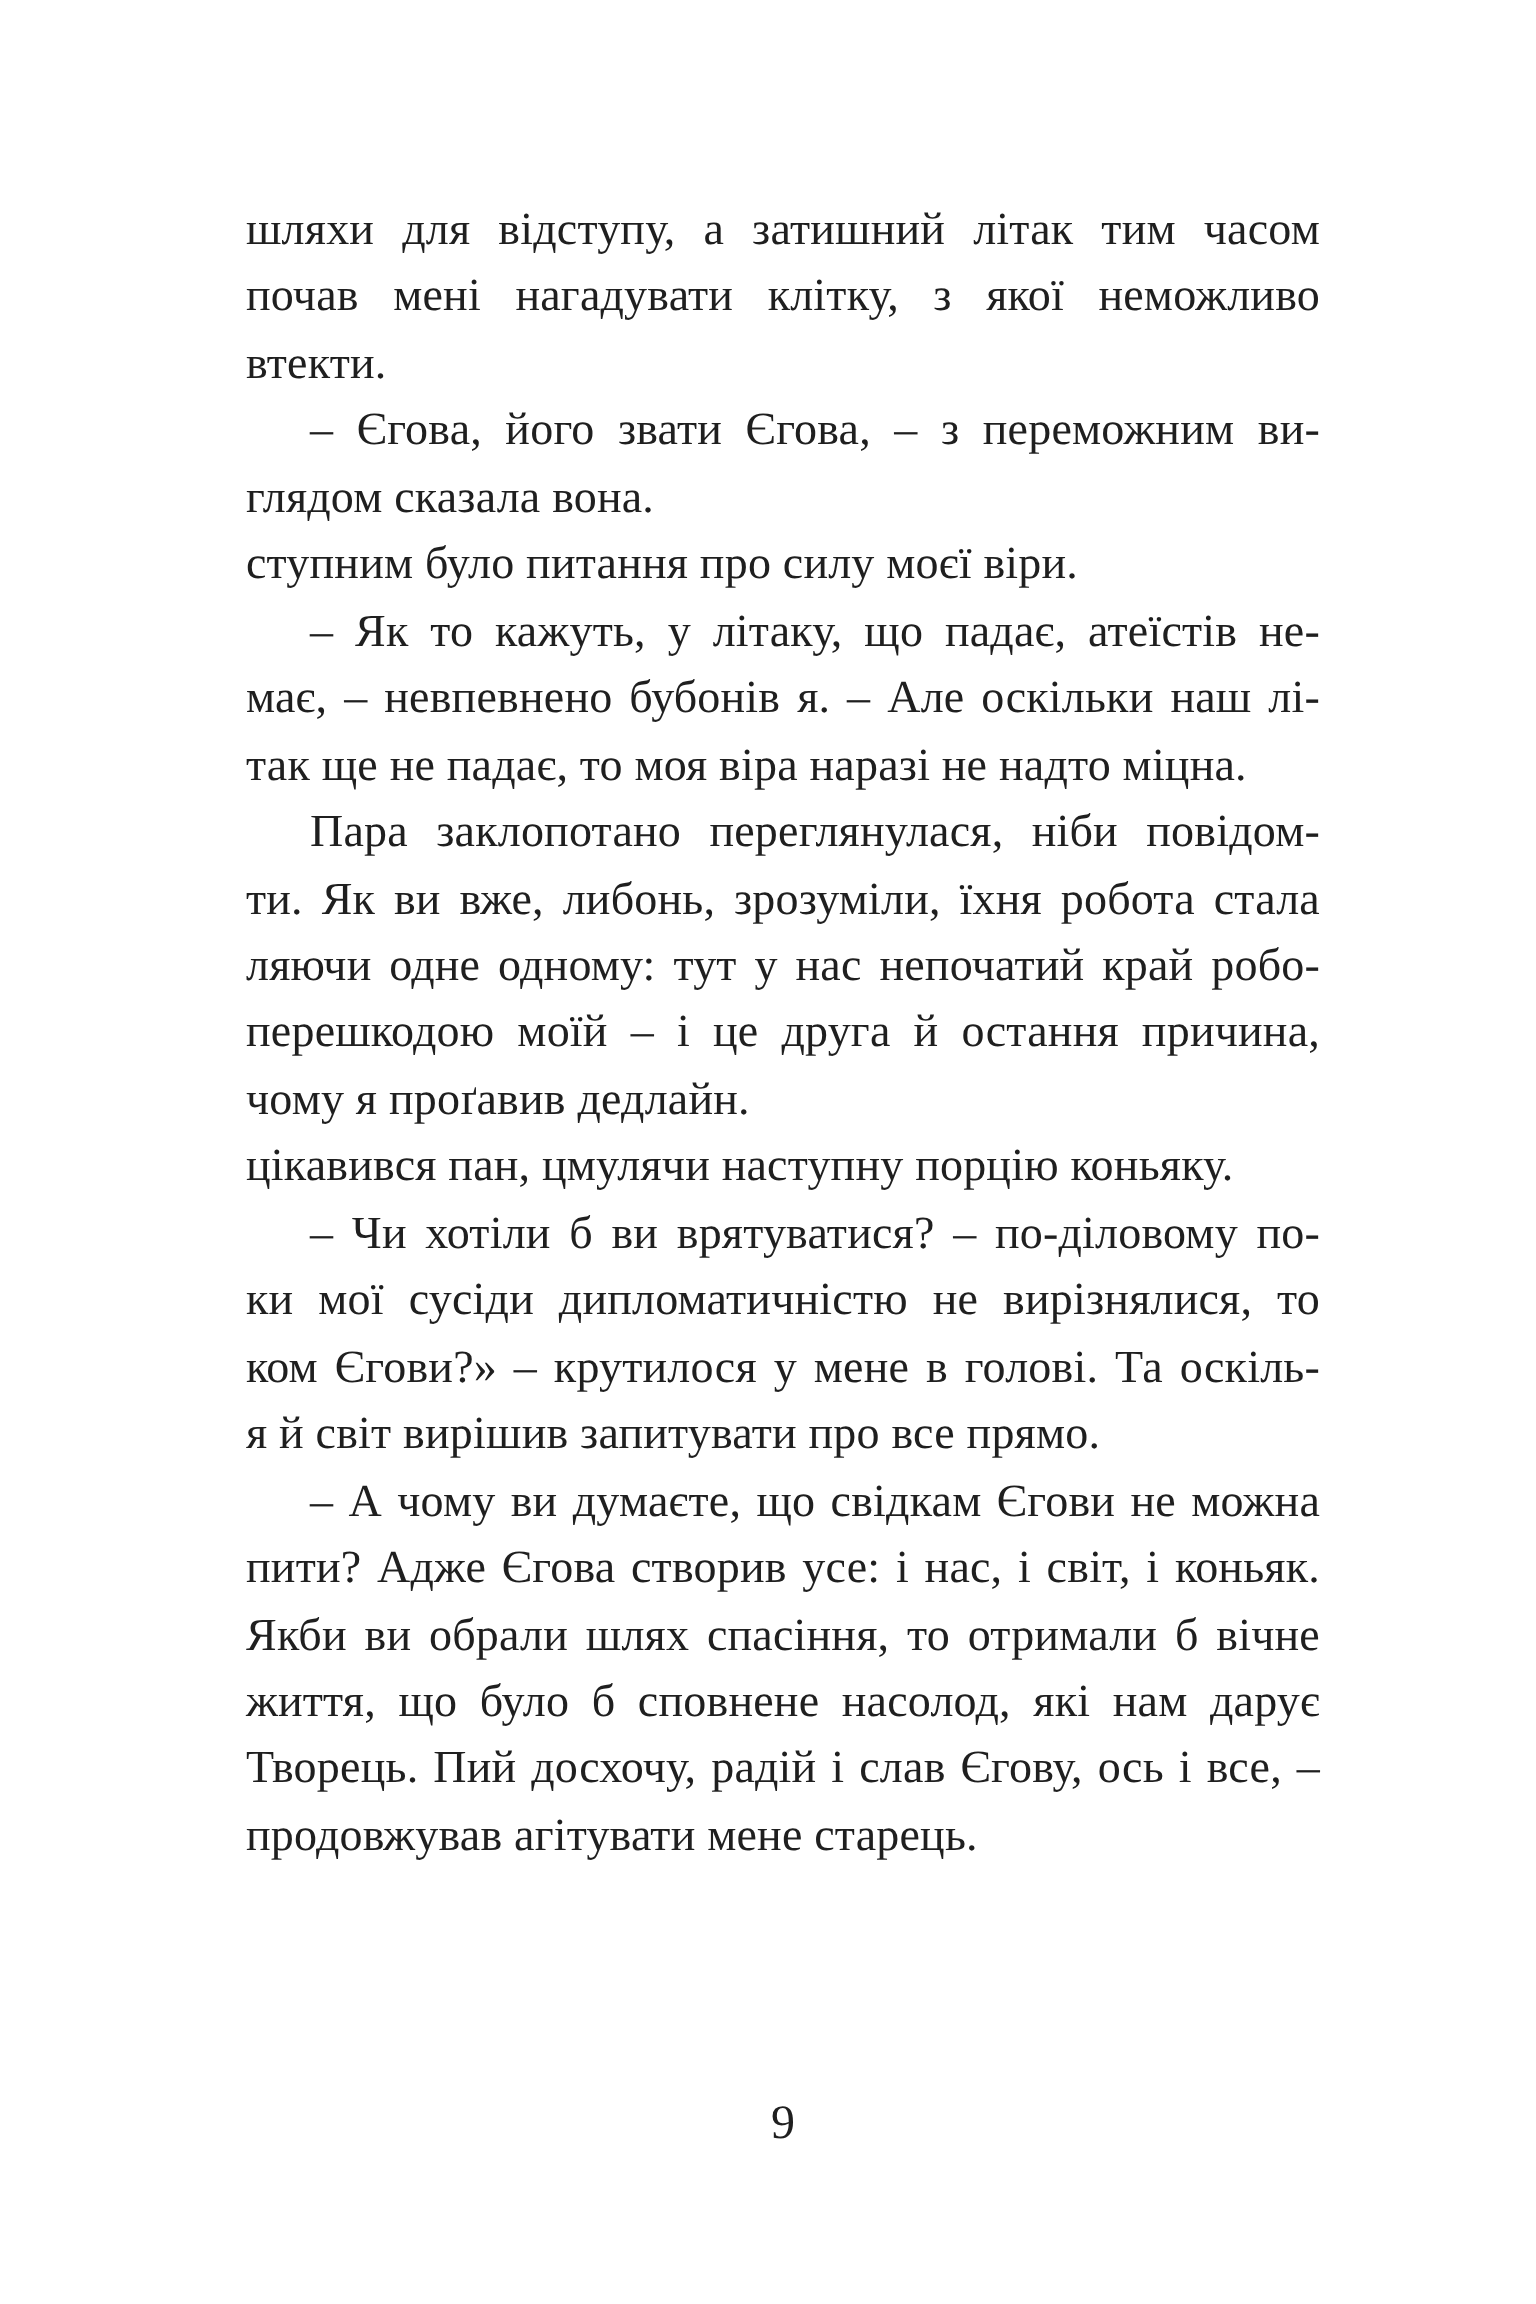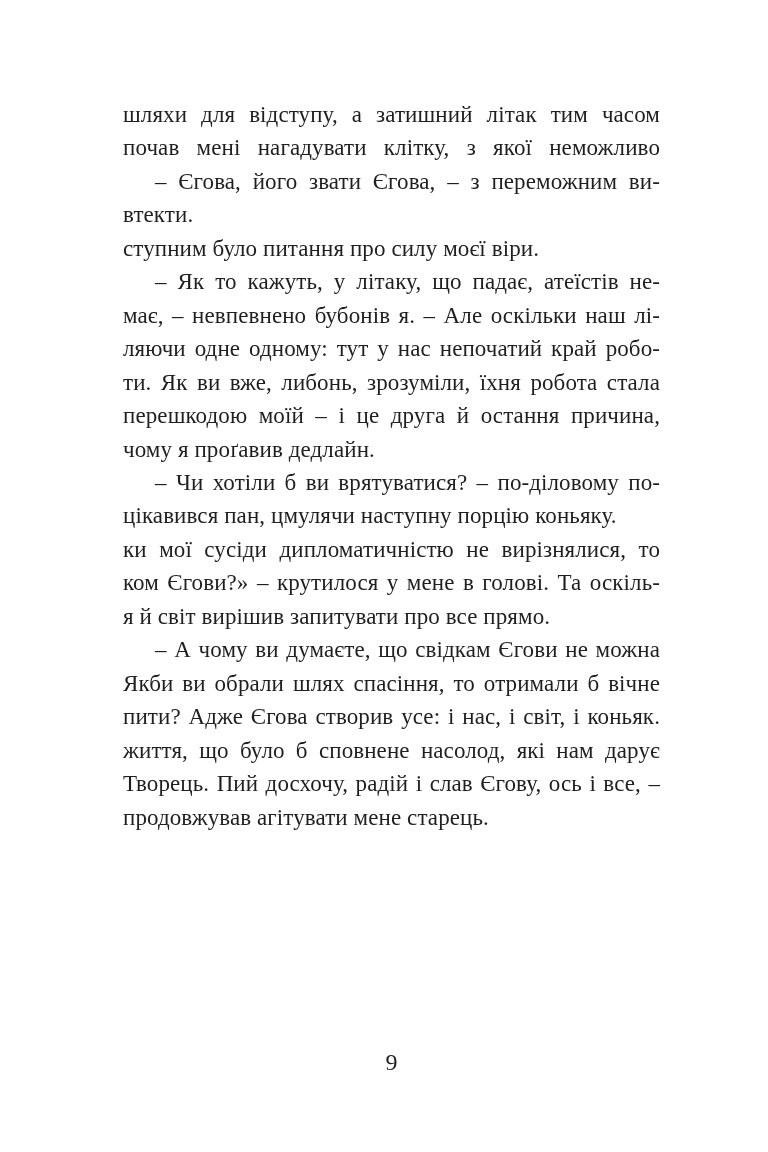--- a/index.html
+++ b/index.html
@@ -48,35 +48,38 @@
     line-height: 33px;
   }
 </style>
 </head>
 <body style="background: rgb(255, 255, 255);">
 
 <div class="page">
   <main class="text-block" id="text-block" style="color: rgb(31, 31, 31);">
       <div class="line">шляхи для відступу, а затишний літак тим часом</div>
       <div class="line">почав мені нагадувати клітку, з якої неможливо</div>
+      <div class="line last">втекти.</div>
       <div class="line indent">– Єгова, його звати Єгова, – з переможним ви-</div>
-      <div class="line last">втекти.</div>
+      <div class="line last">глядом сказала вона.</div>
       <div class="line last">ступним було питання про силу моєї віри.</div>
       <div class="line indent">– Як то кажуть, у літаку, що падає, атеїстів не-</div>
       <div class="line">має, – невпевнено бубонів я. – Але оскільки наш лі-</div>
+      <div class="line last">так ще не падає, то моя віра наразі не надто міцна.</div>
+      <div class="line indent">Пара заклопотано переглянулася, ніби повідом-</div>
+      <div class="line">ти. Як ви вже, либонь, зрозуміли, їхня робота стала</div>
       <div class="line">ляючи одне одному: тут у нас непочатий край робо-</div>
-      <div class="line">ти. Як ви вже, либонь, зрозуміли, їхня робота стала</div>
       <div class="line">перешкодою моїй – і це друга й остання причина,</div>
       <div class="line last">чому я проґавив дедлайн.</div>
+      <div class="line last">цікавився пан, цмулячи наступну порцію коньяку.</div>
       <div class="line indent">– Чи хотіли б ви врятуватися? – по-діловому по-</div>
-      <div class="line last">цікавився пан, цмулячи наступну порцію коньяку.</div>
       <div class="line">ки мої сусіди дипломатичністю не вирізнялися, то</div>
       <div class="line">ком Єгови?» – крутилося у мене в голові. Та оскіль-</div>
       <div class="line last">я й світ вирішив запитувати про все прямо.</div>
       <div class="line indent">– А чому ви думаєте, що свідкам Єгови не можна</div>
+      <div class="line">пити? Адже Єгова створив усе: і нас, і світ, і коньяк.</div>
       <div class="line">Якби ви обрали шлях спасіння, то отримали б вічне</div>
-      <div class="line">пити? Адже Єгова створив усе: і нас, і світ, і коньяк.</div>
       <div class="line">життя, що було б сповнене насолод, які нам дарує</div>
       <div class="line">Творець. Пий досхочу, радій і слав Єгову, ось і все, –</div>
       <div class="line last">продовжував агітувати мене старець.</div>
     </main>
   <footer class="folio" style="color: rgb(31, 31, 31);">9</footer>
 </div>
 
 </body></html>

